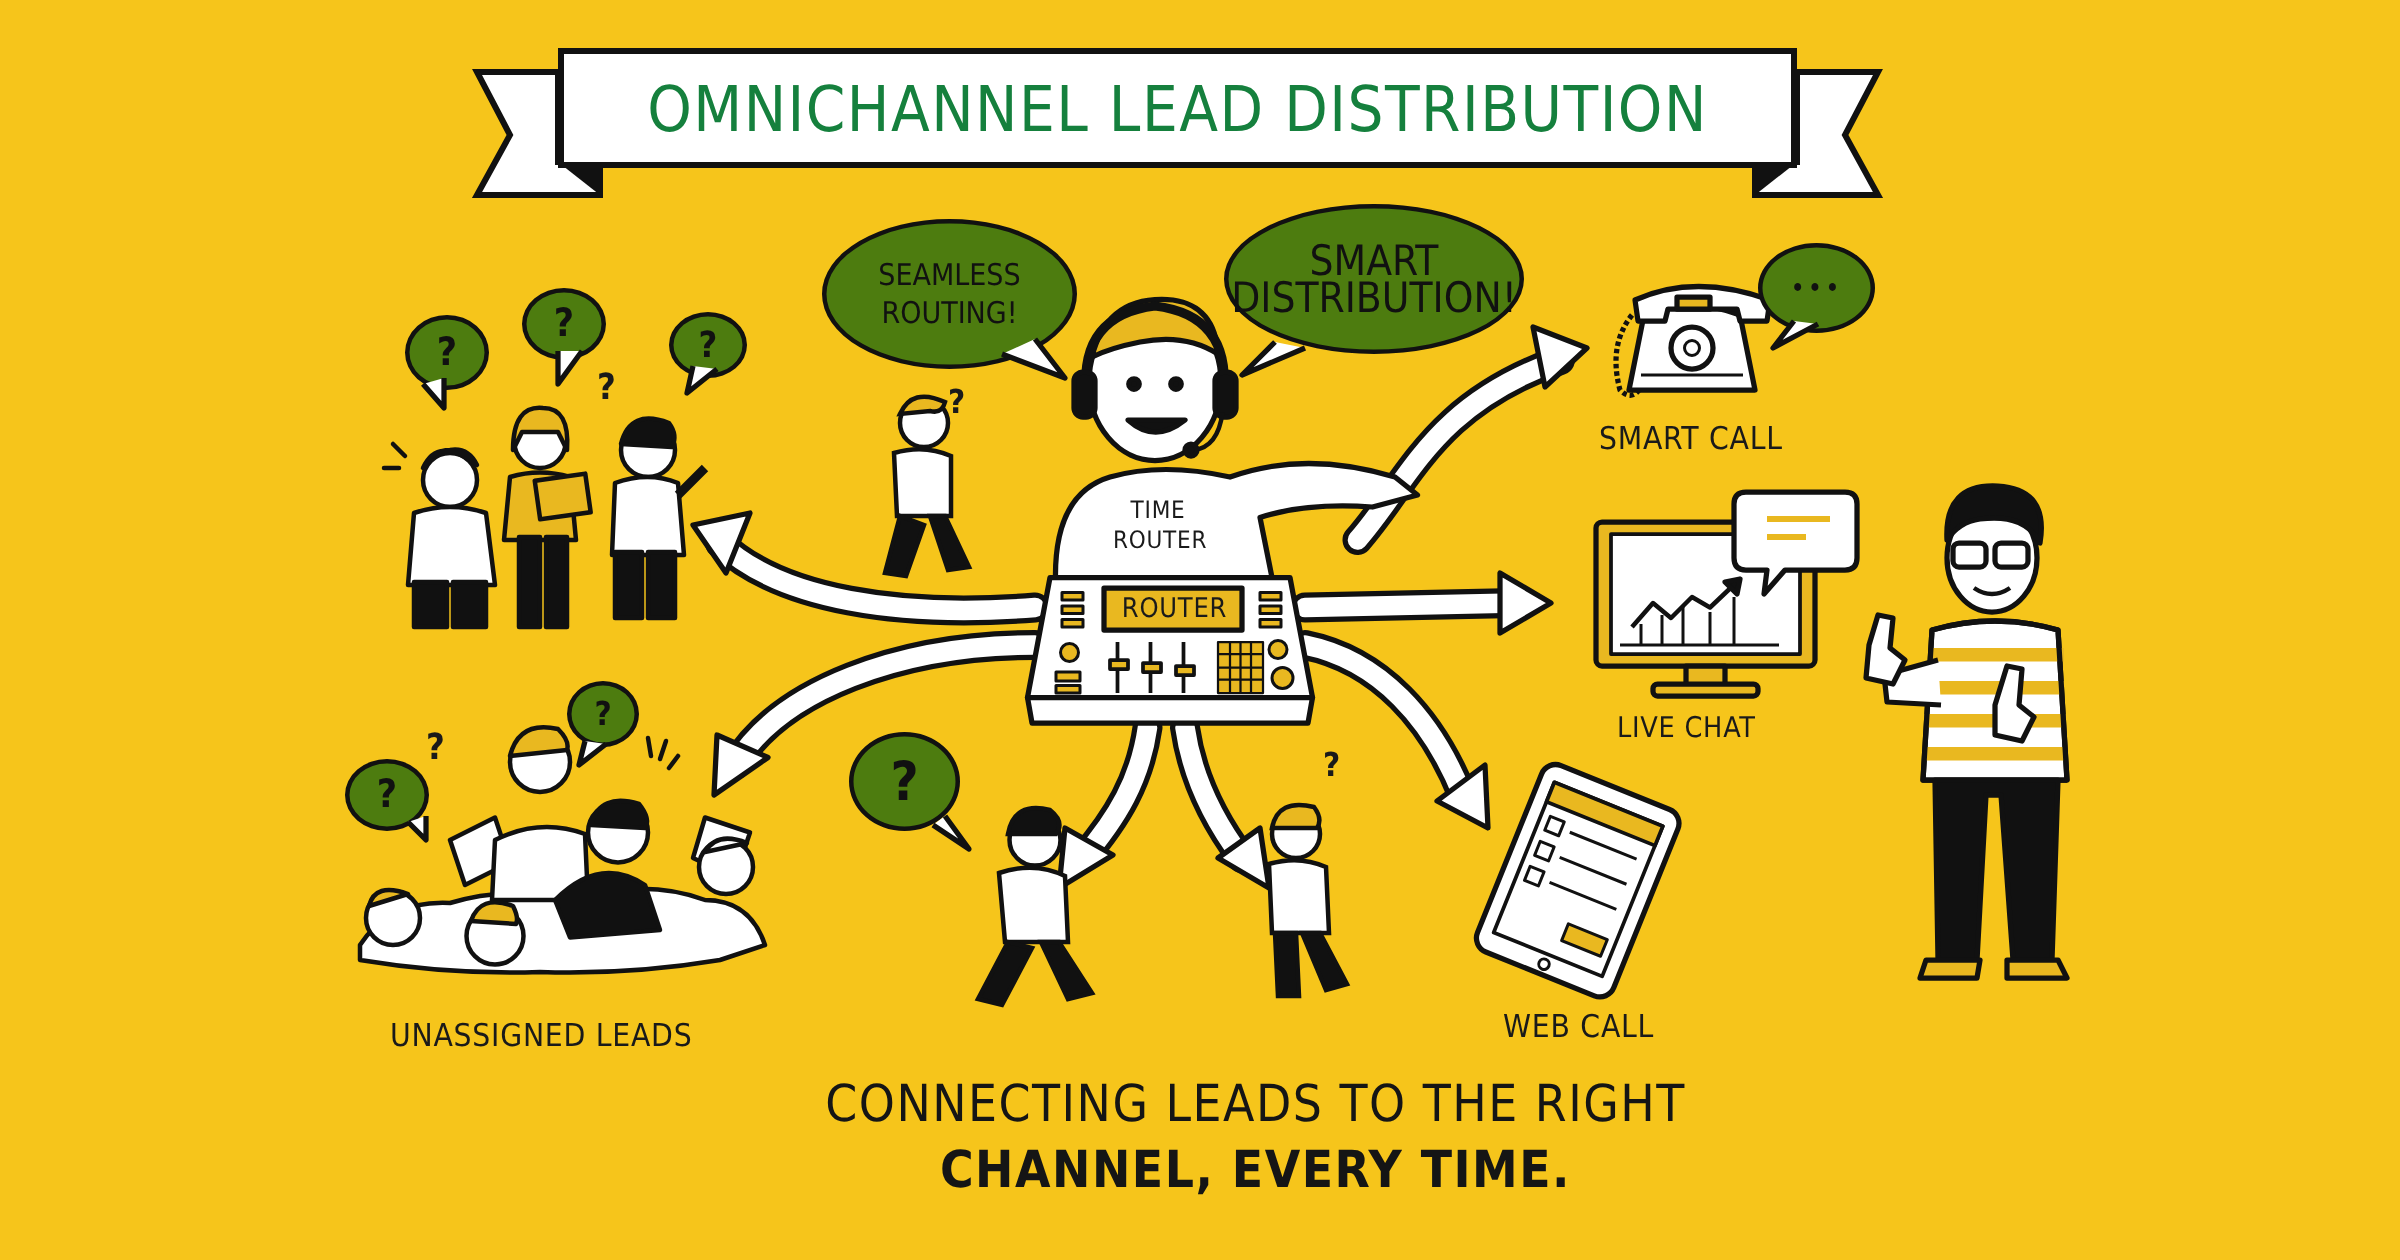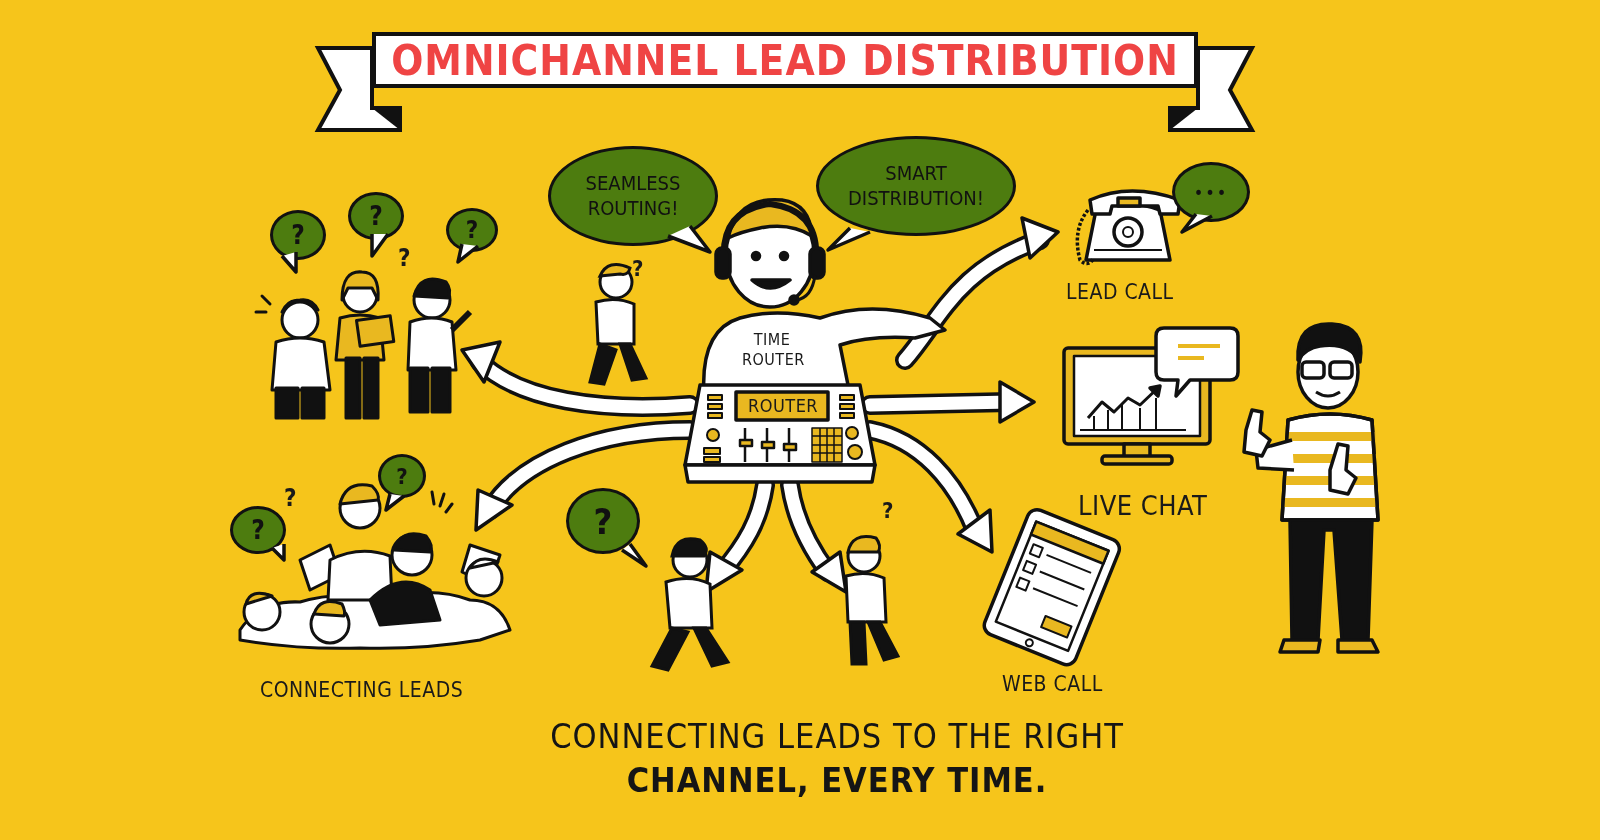--- a/index.html
+++ b/index.html
@@ -9,26 +9,25 @@
     font-family: "DejaVu Sans", sans-serif;
     position: relative;
   }
   .abs { position: absolute; }
   .label {
     position: absolute; color: #1a1a1a; font-weight: normal;
     font-family: "DejaVu Sans Condensed", "DejaVu Sans", sans-serif;
     letter-spacing: 0.5px; white-space: nowrap;
   }
   .banner {
-    position: absolute; left: 372px; top: 32px; width: 826px; height: 56px;
+    position: absolute; left: 372px; top: 32px; width: 826px; height: 80px;
     background: #fff; border: 4px solid #111; box-sizing: border-box;
     display: flex; align-items: center; justify-content: center;
-    font-size: 42px; color: #ef4444; letter-spacing: 1px; z-index: 3;
+    font-size: 42px; color: #15803d; letter-spacing: 1px; z-index: 3;
     font-family: "DejaVu Sans Condensed", "DejaVu Sans", sans-serif;
-    font-weight: bold;
   }
   .bubble {
     position: absolute; background: #4d7c0f; border: 3.5px solid #111;
     border-radius: 50%; display: flex; align-items: center; justify-content: center;
     text-align: center; color: #111; box-sizing: border-box; z-index: 3;
     font-family: "DejaVu Sans Condensed", "DejaVu Sans", sans-serif;
   }
   .tagline {
     position: absolute; left: 0; width: 1600px; text-align: center;
     font-size: 34px; color: #151515; letter-spacing: 1px;
@@ -291,21 +290,21 @@
   <path d="M850,228 L828,250 L870,232" fill="#fff" stroke="#111" stroke-width="3.5" stroke-linejoin="round"></path>
   <path d="M1196,214 L1182,232 L1212,216" fill="#fff" stroke="#111" stroke-width="3.5" stroke-linejoin="round"></path>
   <path d="M282,256 L296,272 L296,252" fill="#fff" stroke="#111" stroke-width="3.5" stroke-linejoin="round"></path>
   <path d="M372,234 L372,256 L388,234" fill="#fff" stroke="#111" stroke-width="3.5" stroke-linejoin="round"></path>
   <path d="M462,244 L458,262 L478,246" fill="#fff" stroke="#111" stroke-width="3.5" stroke-linejoin="round"></path>
   <path d="M272,548 L284,560 L284,544" fill="#fff" stroke="#111" stroke-width="3.5" stroke-linejoin="round"></path>
   <path d="M390,494 L386,510 L404,496" fill="#fff" stroke="#111" stroke-width="3.5" stroke-linejoin="round"></path>
   <path d="M622,550 L646,566 L630,544" fill="#fff" stroke="#111" stroke-width="3.5" stroke-linejoin="round"></path>
 </svg>
 
-<div class="bubble" style="left:816px; top:136px; width:200px; height:100px; font-size:20px; line-height:25px;">
+<div class="bubble" style="left:816px; top:136px; width:200px; height:100px; font-size:28px; line-height:25px;">
   <div>
     <div>SMART</div>
     <div>DISTRIBUTION!</div>
   </div>
 </div>
 
 <div class="bubble" style="left:1172px; top:162px; width:78px; height:60px; font-size:18px; letter-spacing:2px;">
   <span>•••</span>
 </div>
 
@@ -333,20 +332,20 @@
   <span>?</span>
 </div>
 <div class="label" style="left:882px; top:498px; font-size:22px; font-weight:bold;">?</div>
 
 <div class="label" style="left:742px; top:330px; font-size:16px; line-height:20px; text-align:center; width:60px;">
   <div>TIME</div>
   <div>ROUTER</div>
 </div>
 <div class="label" style="left:738px; top:395px; width:90px; text-align:center; font-size:18px; z-index:5;">ROUTER</div>
 
-<div class="label" style="left:1066px; top:280px; font-size:21px;">LEAD CALL</div>
-<div class="label" style="left:1078px; top:474px; font-size:27px;margin-top:16px;">LIVE CHAT</div>
+<div class="label" style="left:1066px; top:280px; font-size:21px;">SMART CALL</div>
+<div class="label" style="left:1078px; top:474px; font-size:19px;">LIVE CHAT</div>
 <div class="label" style="left:1002px; top:672px; font-size:21px;">WEB CALL</div>
 
-<div class="label" style="left:260px; top:678px; font-size:21px;">CONNECTING LEADS</div>
+<div class="label" style="left:260px; top:678px; font-size:21px;">UNASSIGNED LEADS</div>
 
 <div class="tagline" style="top:716px;">CONNECTING LEADS TO THE RIGHT</div>
 <div class="tagline" style="top:760px;font-weight:bold;">CHANNEL, EVERY TIME.</div>
 
 </body></html>

